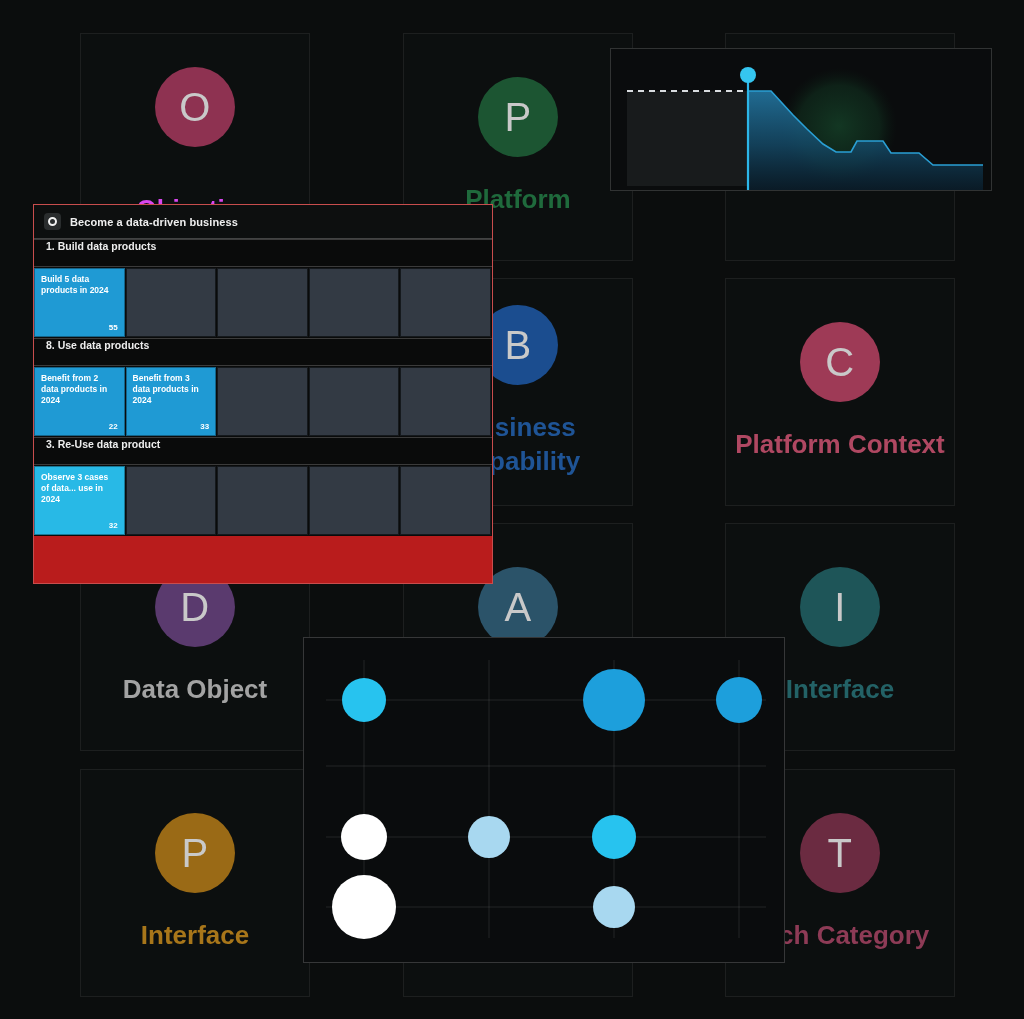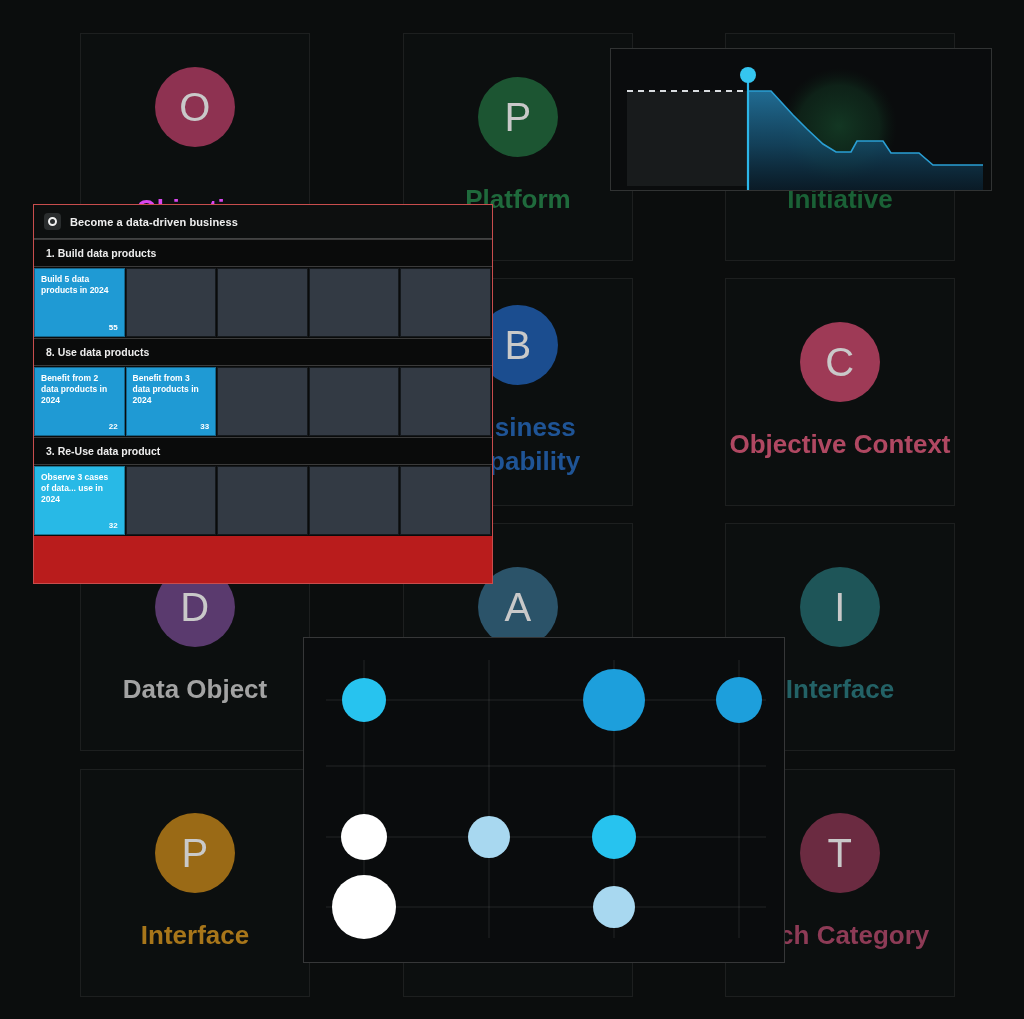--- a/index.html
+++ b/index.html
@@ -81,22 +81,22 @@
     box-sizing:border-box;
     background:#2a2d2e;
   }
   .panel-header-title{
     font-size:11px;font-weight:bold;color:#efefef;letter-spacing:0.1px;
     white-space:nowrap;
   }
 
   .swimlane-head{
     height:28px;flex:0 0 28px;
-    display:flex;align-items:center;
-    padding:12px 12px;
+    display:flex;align-items:flex-start;
+    padding:0 12px;
     background:#0a0b0b;
     border-top:1px solid rgba(255,255,255,0.20);
     border-bottom:1px solid rgba(255,255,255,0.20);
     box-sizing:border-box;
   }
   .swimlane-title{
     font-size:10.5px;font-weight:bold;color:#ededed;
     white-space:nowrap;
   }
   .swimlane-body{
@@ -141,29 +141,28 @@
     <div class="concept-card" style="left: 80px; top: 33px; width: 230px; height: 228px;">
       <div class="concept-avatar" style="background: rgb(142, 50, 81);">O</div>
       <div class="concept-label" style="color: #d946ef; margin-top: 20px;">Objective</div>
     </div>
     <div class="concept-card" style="left: 403px; top: 33px; width: 230px; height: 228px;">
       <div class="concept-avatar" style="background: rgb(28, 85, 50);">P</div>
       <div class="concept-label" style="color: rgb(31, 106, 60);">Platform</div>
     </div>
     <div class="concept-card" style="left: 725px; top: 33px; width: 230px; height: 228px;">
       <div class="concept-avatar" style="background: rgb(23, 80, 47);">I</div>
-      <div class="concept-label" style="color: rgb(26, 97, 54);">Initiative</div>
     </div>
     <div class="concept-card" style="left: 403px; top: 278px; width: 230px; height: 228px;">
       <div class="concept-avatar" style="background: rgb(27, 77, 143);">B</div>
       <div class="concept-label" style="color: rgb(31, 84, 150);">Business Capability</div>
     </div>
     <div class="concept-card" style="left: 725px; top: 278px; width: 230px; height: 228px;">
       <div class="concept-avatar" style="background: rgb(158, 58, 86);">C</div>
-      <div class="concept-label" style="color: rgb(176, 72, 98);">Objective Context</div>
+      <div class="concept-label" style="color: rgb(176, 72, 98);">Platform Context</div>
     </div>
     <div class="concept-card" style="left: 80px; top: 523px; width: 230px; height: 228px;">
       <div class="concept-avatar" style="background: rgb(90, 58, 110);">D</div>
       <div class="concept-label" style="color: #a3a3a3;">Data Object</div>
     </div>
     <div class="concept-card" style="left: 403px; top: 523px; width: 230px; height: 228px;">
       <div class="concept-avatar" style="background: rgb(43, 83, 105);">A</div>
       <div class="concept-label" style="color: rgb(49, 98, 124);">Application</div>
     </div>
     <div class="concept-card" style="left: 725px; top: 523px; width: 230px; height: 228px;">

